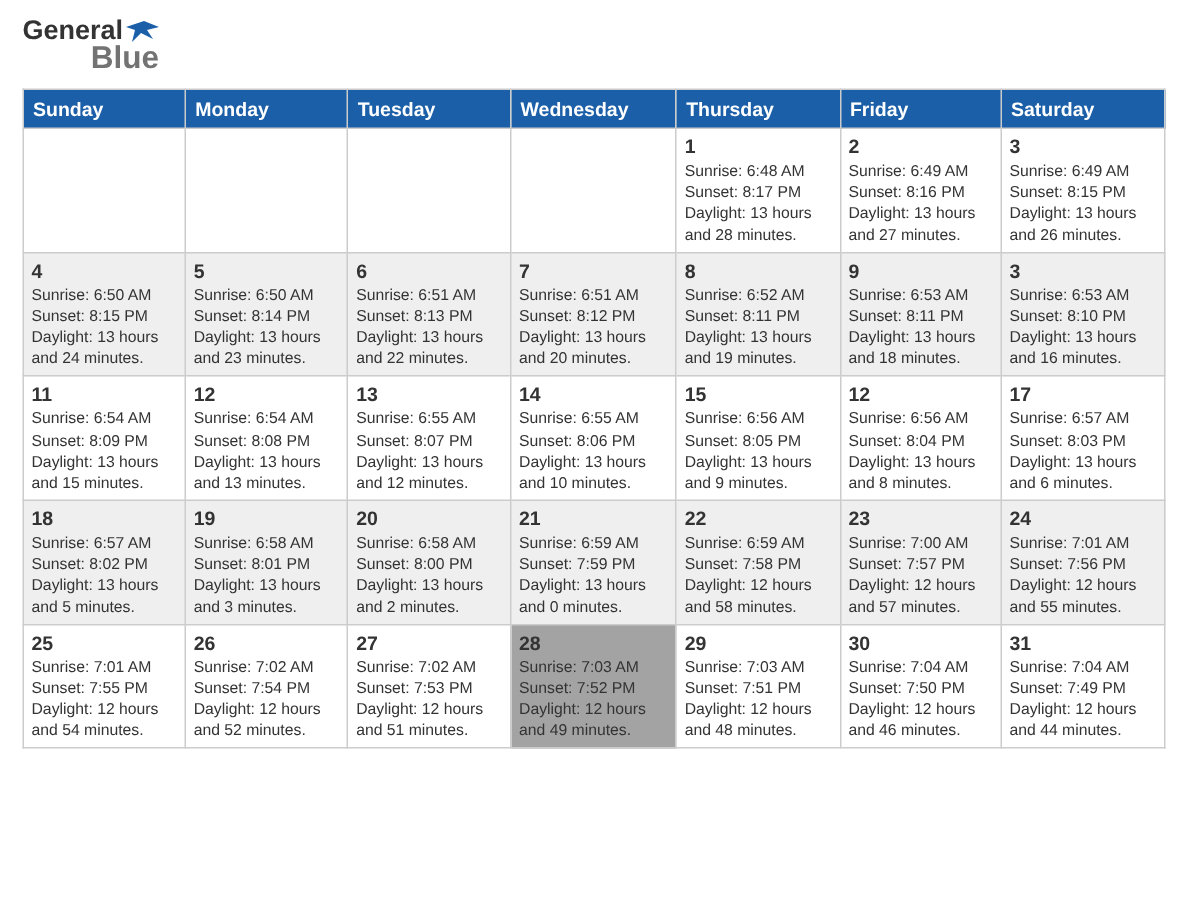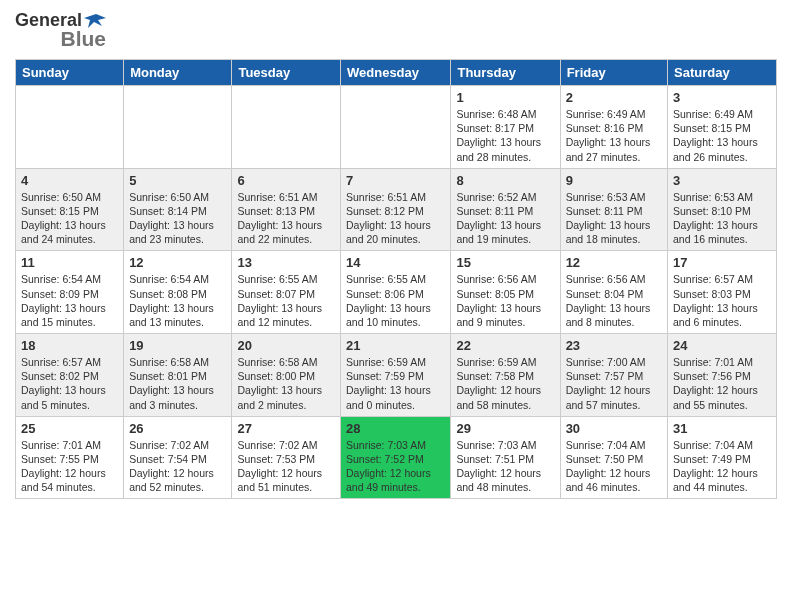--- a/index.html
+++ b/index.html
@@ -307,21 +307,21 @@
 Daylight: 12 hours
 and 52 minutes.</div>
         </td>
         <td style="background: rgb(255, 255, 255);">
           <div class="cell-day">27</div>
           <div class="cell-info" style="white-space: pre-line;">Sunrise: 7:02 AM
 Sunset: 7:53 PM
 Daylight: 12 hours
 and 51 minutes.</div>
         </td>
-        <td style="background: #22c55e;">
+        <td style="background: #a3a3a3;">
           <div class="cell-day">28</div>
           <div class="cell-info" style="white-space: pre-line;">Sunrise: 7:03 AM
 Sunset: 7:52 PM
 Daylight: 12 hours
 and 49 minutes.</div>
         </td>
         <td style="background: rgb(255, 255, 255);">
           <div class="cell-day">29</div>
           <div class="cell-info" style="white-space: pre-line;">Sunrise: 7:03 AM
 Sunset: 7:51 PM

